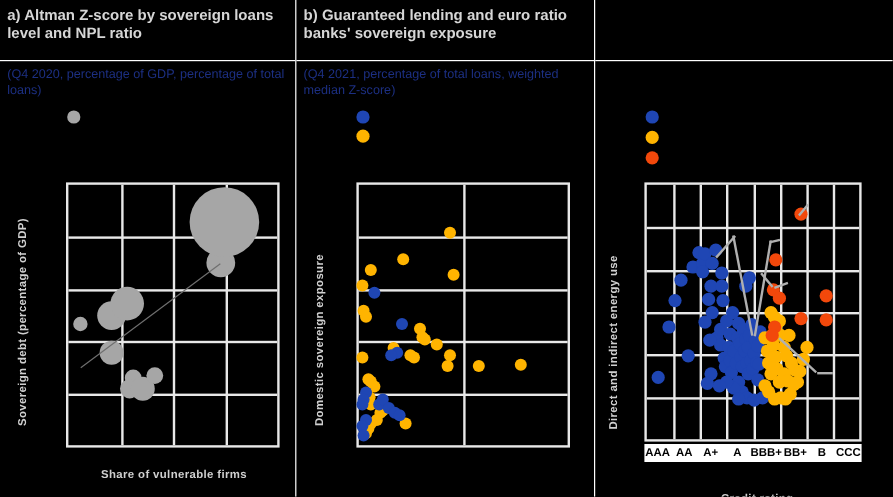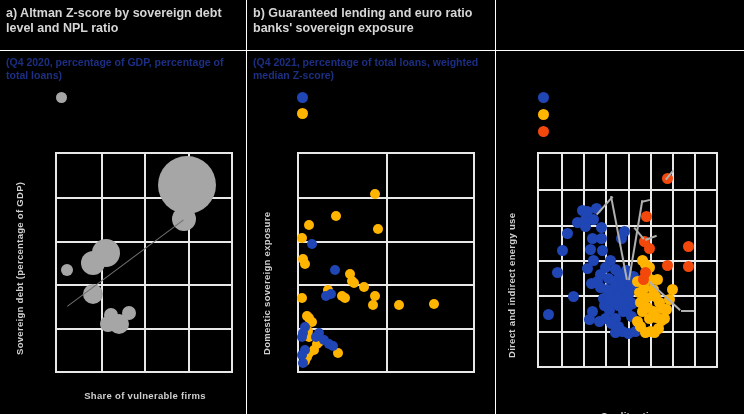--- a/index.html
+++ b/index.html
@@ -20,21 +20,21 @@
   .ptitle{position:absolute;left:6px;top:6px;width:232px;
           color:#d6d6d6;font-size:12.5px;font-weight:bold;line-height:15px;
           letter-spacing:0px;}
   #panel-c .ptitle{width:236px;}
   .hrule{position:absolute;left:0px;top:50px;height:1px;background:#ffffff;}
   #panel-a .hrule{left:0;width:246px;}
   #panel-b .hrule{left:0;width:248px;}
   #panel-c .hrule{left:0;width:248px;}
 
   .psub{position:absolute;left:6px;top:56px;width:232px;
-        color:#1c2f82;font-size:10.5px;font-weight:bold;line-height:13px;}
+        color:#1c2f82;font-size:10.5px;font-weight:normal;line-height:13px;}
   #panel-c .psub{width:240px;}
 
   
   .legend{position:absolute;}
   .ldot{position:absolute;width:11px;height:11px;border-radius:50%;}
   .ldot.blue{background:#1f46b4;}
   .ldot.orange{background:#ffb400;}
   .ldot.red{background:#f2480b;}
   .ldot.grey{background:#a6a6a6;}
 
@@ -63,21 +63,21 @@
                align-items:center;box-sizing:border-box;}
   #rating-axis .rtick{flex:1 1 0;text-align:center;color:#000;
                       font-size:9.5px;font-weight:bold;}
 </style>
 </head>
 <body>
 
 <div id="figure">
 
   <div class="panel" id="panel-a">
-    <div class="ptitle">a) Altman Z-score by sovereign debt level and NPL ratio</div>
+    <div class="ptitle">a) Altman Z-score by sovereign loans level and NPL ratio</div>
     <div class="hrule"></div>
     <div class="psub">(Q4 2020, percentage of GDP, percentage of total loans)</div>
     <div class="legend" id="legend-a" style="left: 56px; top: 92px;">
       <div class="ldot grey" style="left:0;top:0;"></div>
     </div>
     <div class="plot" id="plot-a" style="left: 55px; top: 152px; width: 178px; height: 221px;">
         <div class="gl v" style="left: 43.5px;"></div>
         <div class="gl v" style="left: 87px;"></div>
         <div class="gl v" style="left: 130.5px;"></div>
         <div class="gl h" style="top: 43.4px;"></div>
@@ -300,17 +300,27 @@
         <div class="callout" style="left: 56.64px; top: 60.42px; width: 24.0517px; transform: rotate(-48.5227deg);"></div>
         <div class="callout" style="left: 72.57px; top: 42.4px; width: 85.2417px; transform: rotate(79.2292deg);"></div>
         <div class="callout" style="left: 88.5px; top: 126.14px; width: 80.6007px; transform: rotate(-80.5201deg);"></div>
         <div class="callout" style="left: 96.465px; top: 73.14px; width: 15.1897px; transform: rotate(50.1413deg);"></div>
         <div class="callout" style="left: 101.775px; top: 46.64px; width: 9.10038px; transform: rotate(-13.4712deg);"></div>
         <div class="callout" style="left: 106.2px; top: 84.8px; width: 12.2614px; transform: rotate(-20.2306deg);"></div>
         <div class="callout" style="left: 125.67px; top: 25.44px; width: 12.4279px; transform: rotate(-50.1413deg);"></div>
         <div class="callout" style="left: 110.625px; top: 127.2px; width: 42.1729px; transform: rotate(42.737deg);"></div>
         <div class="callout" style="left: 141.6px; top: 155.82px; width: 13.275px; transform: rotate(0deg);"></div>
       </div>
+    <div id="rating-axis" style="left: 41px; top: 370px; width: 181px; height: 15px;">
+        <div class="rtick">AAA</div>
+        <div class="rtick">AA</div>
+        <div class="rtick">A+</div>
+        <div class="rtick">A</div>
+        <div class="rtick">BBB+</div>
+        <div class="rtick">BB+</div>
+        <div class="rtick">B</div>
+        <div class="rtick">CCC</div>
+      </div>
     <div class="axlabel-y" id="ylab-c" style="left: 10px; top: 358px;">Direct and indirect energy use</div>
     <div class="axlabel-x" id="xlab-c" style="left: 30px; top: 410px; width: 210px;">Credit rating</div>
   </div>
 
 </div>
 
 </body></html>

